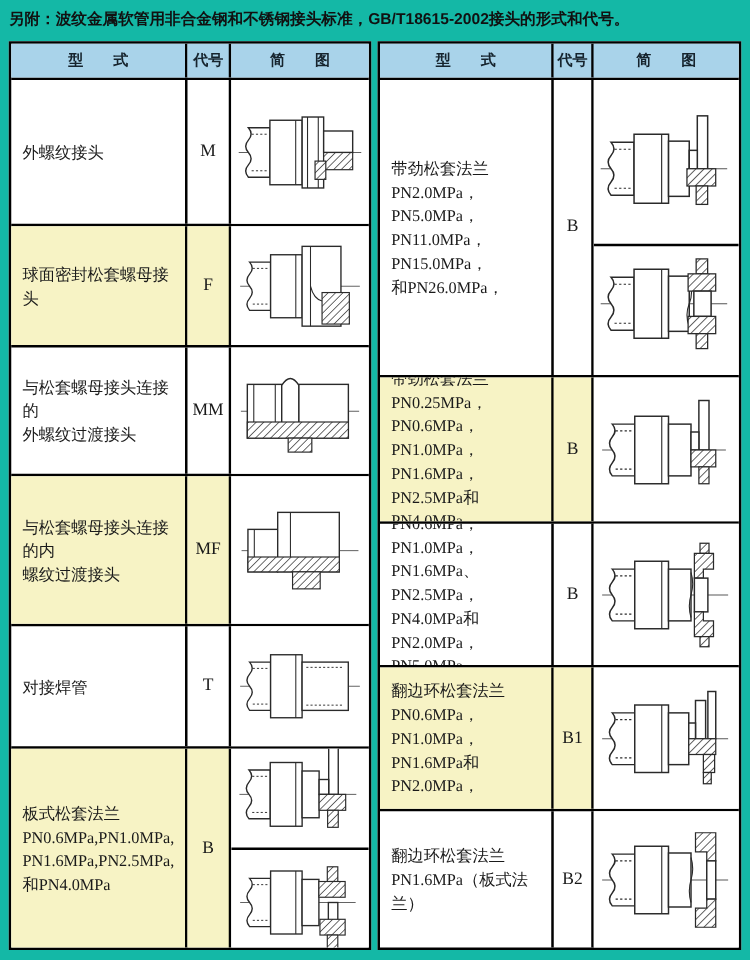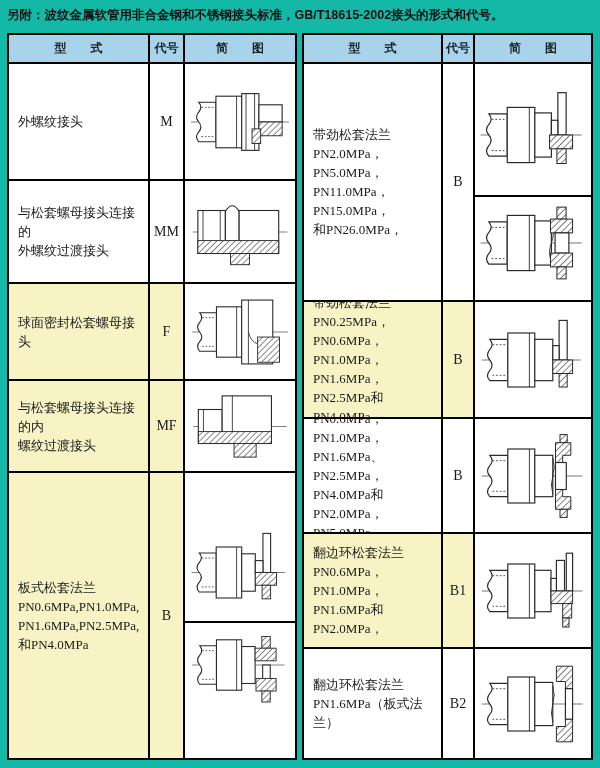--- a/index.html
+++ b/index.html
@@ -74,70 +74,83 @@
           <rect class="ln" x="61" y="17" width="20" height="66"></rect>
           <line class="sln" x1="66" y1="17" x2="66" y2="83"></line>
           <line class="sln" x1="76" y1="17" x2="76" y2="83"></line>
           <rect class="ln" x="81" y="30" width="27" height="20"></rect>
           <rect class="hx" x="81" y="50" width="27" height="16"></rect>
           <rect class="hx" x="73" y="58" width="10" height="17"></rect>
         </svg>
       </div>
     </div>
 
+    <div class="row" style="height:97px">
+      <div class="cell type hl">球面密封松套螺母接头</div>
+      <div class="cell code hl">F</div>
+      <div class="cell diag">
+        <svg width="106" height="84" viewBox="0 0 118 100">
+          <line class="cl" x1="2" y1="50" x2="116" y2="50"></line>
+          <use href="#g-hose"></use>
+          <rect class="ln" x="61" y="12" width="37" height="76"></rect>
+          <line class="sln" x1="69" y1="12" x2="69" y2="88"></line>
+          <path class="sln" d="M69 50 q3 12 11 14"></path>
+          <rect class="hx" x="80" y="56" width="26" height="30"></rect>
+        </svg>
+      </div>
+    </div>
+
     <div class="row" style="height:103px">
       <div class="cell type">与松套螺母接头连接的
 外螺纹过渡接头</div>
       <div class="cell code">MM</div>
       <div class="cell diag">
         <svg width="106" height="86" viewBox="0 0 118 100">
           <line class="cl" x1="4" y1="50" x2="114" y2="50"></line>
           <rect class="ln" x="10" y="25" width="32" height="50"></rect>
           <line class="sln" x1="16" y1="25" x2="16" y2="75"></line>
           <line class="sln" x1="36" y1="25" x2="36" y2="75"></line>
           <path class="ln" d="M42 75 L42 26 q8 -13 16 0 L58 75 Z"></path>
           <rect class="ln" x="58" y="25" width="46" height="50"></rect>
           <rect class="hx" x="10" y="60" width="94" height="15"></rect>
           <rect class="hx" x="48" y="75" width="22" height="13"></rect>
         </svg>
       </div>
     </div>
 
-    <div class="row" style="height:97px">
-      <div class="cell type hl">球面密封松套螺母接头</div>
-      <div class="cell code hl">F</div>
-      <div class="cell diag">
-        <svg width="106" height="84" viewBox="0 0 118 100">
-          <line class="cl" x1="2" y1="50" x2="116" y2="50"></line>
-          <use href="#g-hose"></use>
-          <rect class="ln" x="61" y="12" width="37" height="76"></rect>
-          <line class="sln" x1="69" y1="12" x2="69" y2="88"></line>
-          <path class="sln" d="M69 50 q3 12 11 14"></path>
-          <rect class="hx" x="80" y="56" width="26" height="30"></rect>
-        </svg>
-      </div>
-    </div>
-
-    <div class="row" style="height:92px">
+    <div class="row" style="height:120px">
       <div class="cell type hl">与松套螺母接头连接的内
 螺纹过渡接头</div>
       <div class="cell code hl">MF</div>
       <div class="cell diag">
         <svg width="106" height="85" viewBox="0 0 118 100">
           <line class="cl" x1="4" y1="50" x2="114" y2="50"></line>
           <rect class="ln" x="10" y="30" width="28" height="40"></rect>
           <line class="sln" x1="16" y1="30" x2="16" y2="70"></line>
           <rect class="ln" x="38" y="14" width="58" height="56"></rect>
           <line class="sln" x1="50" y1="14" x2="50" y2="70"></line>
           <rect class="hx" x="10" y="56" width="86" height="14"></rect>
           <rect class="hx" x="52" y="70" width="26" height="16"></rect>
         </svg>
       </div>
     </div>
 
+    <div class="row" style="height:98px">
+      <div class="cell type">对接焊管</div>
+      <div class="cell code">T</div>
+      <div class="cell diag">
+        <svg width="106" height="84" viewBox="0 0 118 100">
+          <line class="cl" x1="2" y1="50" x2="116" y2="50"></line>
+          <use href="#g-hose"></use>
+          <rect class="ln" x="61" y="27" width="44" height="46"></rect>
+          <line class="dsh" x1="65" y1="32" x2="101" y2="32"></line>
+          <line class="dsh" x1="65" y1="68" x2="101" y2="68"></line>
+        </svg>
+      </div>
+    </div>
 
     <div class="row">
       <div class="cell type hl">板式松套法兰
 PN0.6MPa,PN1.0MPa,
 PN1.6MPa,PN2.5MPa,
 和PN4.0MPa</div>
       <div class="cell code hl">B</div>
       <div class="cell diag diag2">
         <div class="subdiag first" style="height:99px">
           <svg width="106" height="85" viewBox="0 0 118 100">

